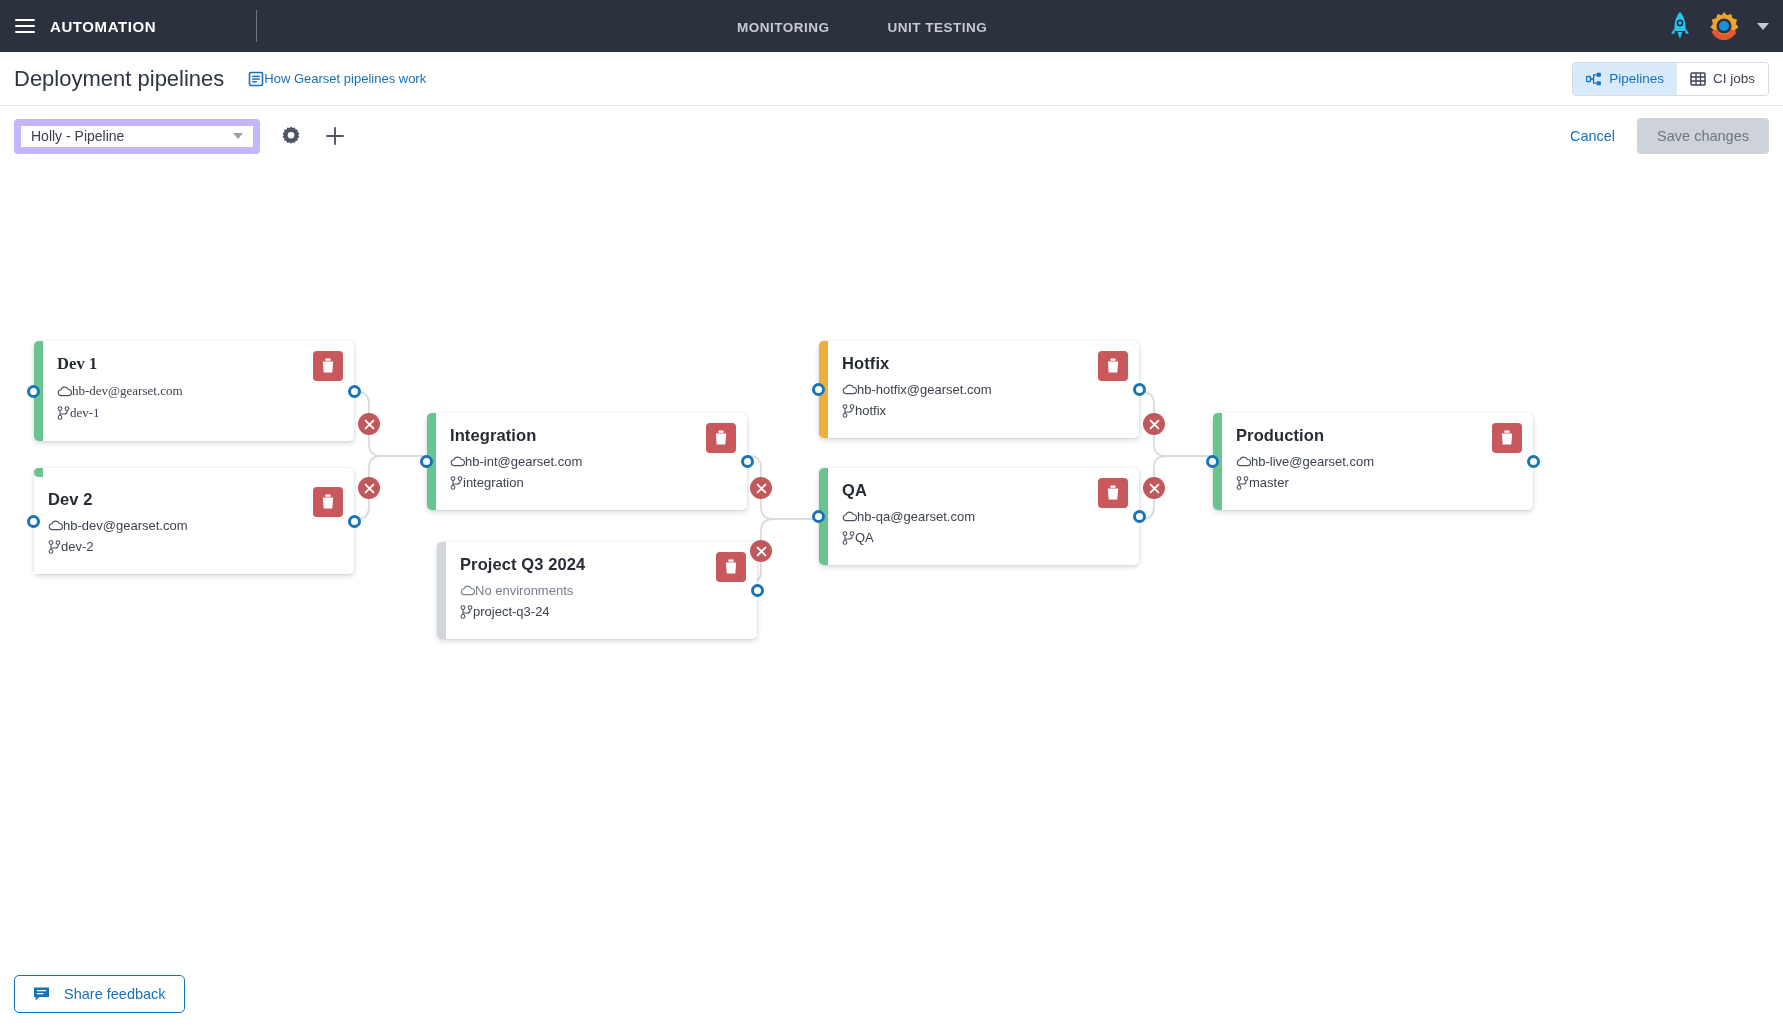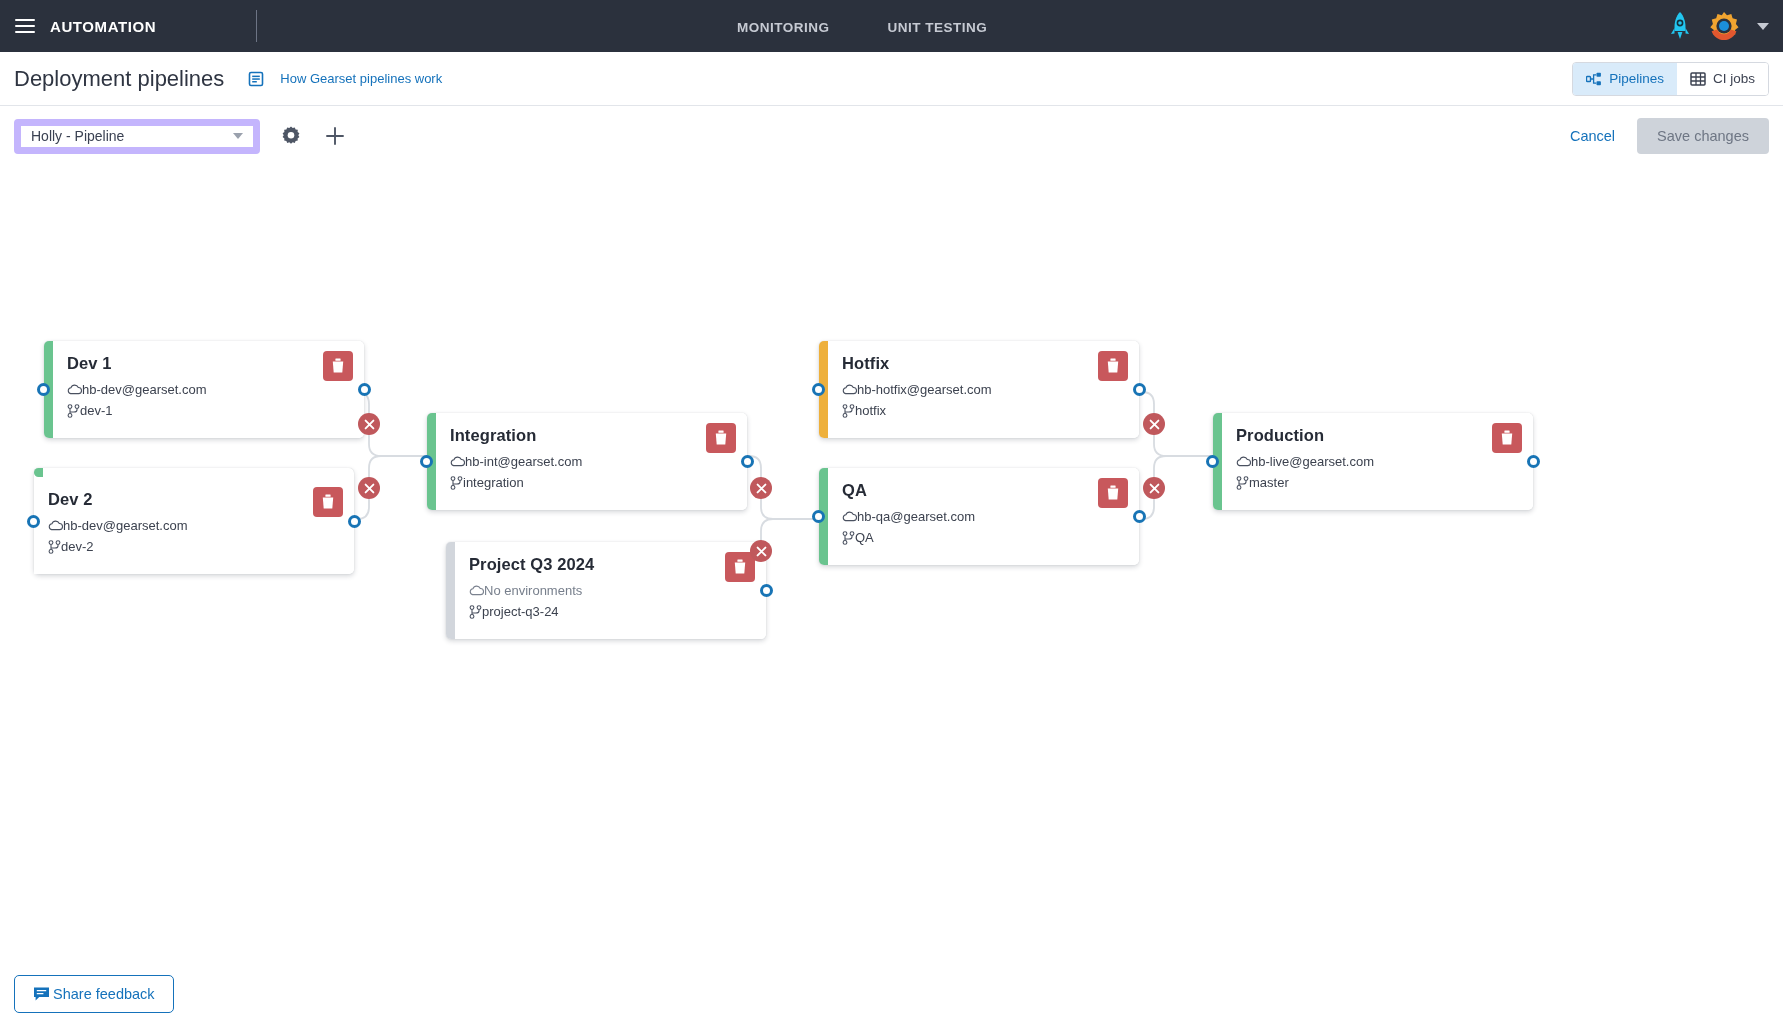--- a/index.html
+++ b/index.html
@@ -107,21 +107,21 @@
   .page-title {
     margin-left: 14px;
     font-size: 22px;
     color: #2f3542;
     font-weight: normal;
   }
   .help-link {
     margin-left: 24px;
     display: flex;
     align-items: center;
-    gap: 16px;
+    gap: 0;
     color: #1572bb;
     font-size: 13px;
     cursor: pointer;
     text-decoration: none;
   }
   .view-toggle {
     position: absolute;
     right: 14px;
     display: flex;
     border: 1px solid #d5d9e0;
@@ -313,21 +313,21 @@
     z-index: 4;
   }
   .edge-delete svg { display: block; }
 
   
   .share-feedback {
     position: absolute;
     left: 14px; bottom: 18px;
     display: flex;
     align-items: center;
-    gap: 3px;
+    gap: 14px;
     padding: 10px 18px;
     border: 1px solid #1572bb;
     border-radius: 5px;
     background: #ffffff;
     color: #1572bb;
     font-size: 14.5px;
     cursor: pointer;
     font-family: "Liberation Sans", sans-serif;
     z-index: 20;
   }
@@ -471,21 +471,21 @@
     <svg width="11" height="11" viewBox="0 0 11 11">
         <path d="M1.6 1.6 L9.4 9.4 M9.4 1.6 L1.6 9.4" stroke="#ffffff" stroke-width="1.9" stroke-linecap="round"></path>
       </svg>
   </button>
   <button class="edge-delete" style="left:1143px; top:312px;">
     <svg width="11" height="11" viewBox="0 0 11 11">
         <path d="M1.6 1.6 L9.4 9.4 M9.4 1.6 L1.6 9.4" stroke="#ffffff" stroke-width="1.9" stroke-linecap="round"></path>
       </svg>
   </button>
 
-  <div class="node" style="left:44px; top:176px;">
+  <div class="node" style="left:34px; top:176px;font-family:Liberation Serif, serif;">
     <div class="node-bar" style="background:#6ac48f;"></div>
     <div class="node-body">
       <div class="node-title">Dev 1</div>
       <div class="node-row">
         <svg width="15" height="11" viewBox="0 0 15 11">
             <path d="M3.6 9.6 A3 3 0 0 1 3.9 3.7 A4 4 0 0 1 11.3 3.5 A2.9 2.9 0 0 1 11.6 9.6 Z" fill="none" stroke="#4a5160" stroke-width="1.1"></path>
           </svg>
         <span>hb-dev@gearset.com</span>
       </div>
       <div class="node-row">
@@ -561,21 +561,21 @@
         <svg width="14" height="16" viewBox="0 0 14 16">
             <path d="M1.8 3.6 H12.2 L11.3 14.6 H2.7 Z" fill="#ffffff"></path>
             <rect x="4.4" y="0.6" width="5.2" height="2.2" rx="0.5" fill="#ffffff"></rect>
           </svg>
       </button>
     </div>
     <div class="handle left"></div>
     <div class="handle right"></div>
   </div>
 
-  <div class="node" style="left:446px; top:377px;">
+  <div class="node" style="left:437px; top:377px;">
     <div class="node-bar" style="background:#d2d6dc;"></div>
     <div class="node-body">
       <div class="node-title">Project Q3 2024</div>
       <div class="node-row muted">
         <svg width="15" height="11" viewBox="0 0 15 11">
             <path d="M3.6 9.6 A3 3 0 0 1 3.9 3.7 A4 4 0 0 1 11.3 3.5 A2.9 2.9 0 0 1 11.6 9.6 Z" fill="none" stroke="#7b828f" stroke-width="1.1"></path>
           </svg>
         <span>No environments</span>
       </div>
       <div class="node-row">

